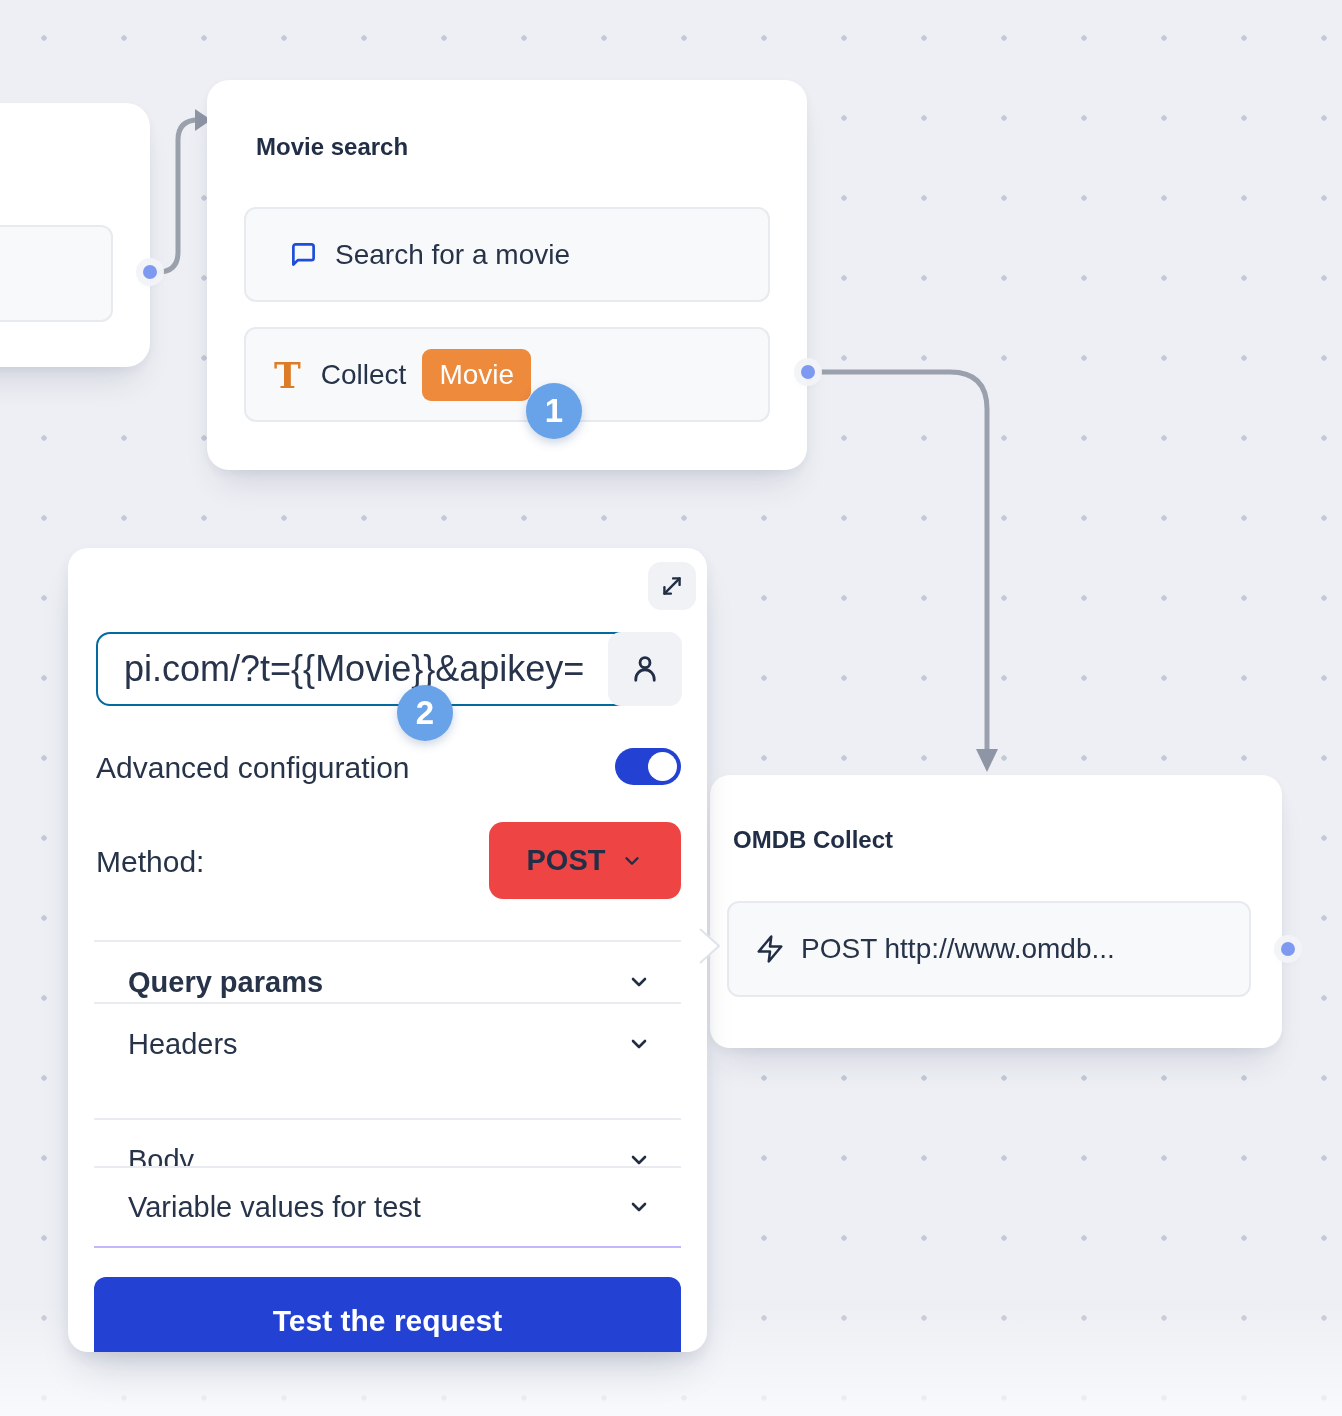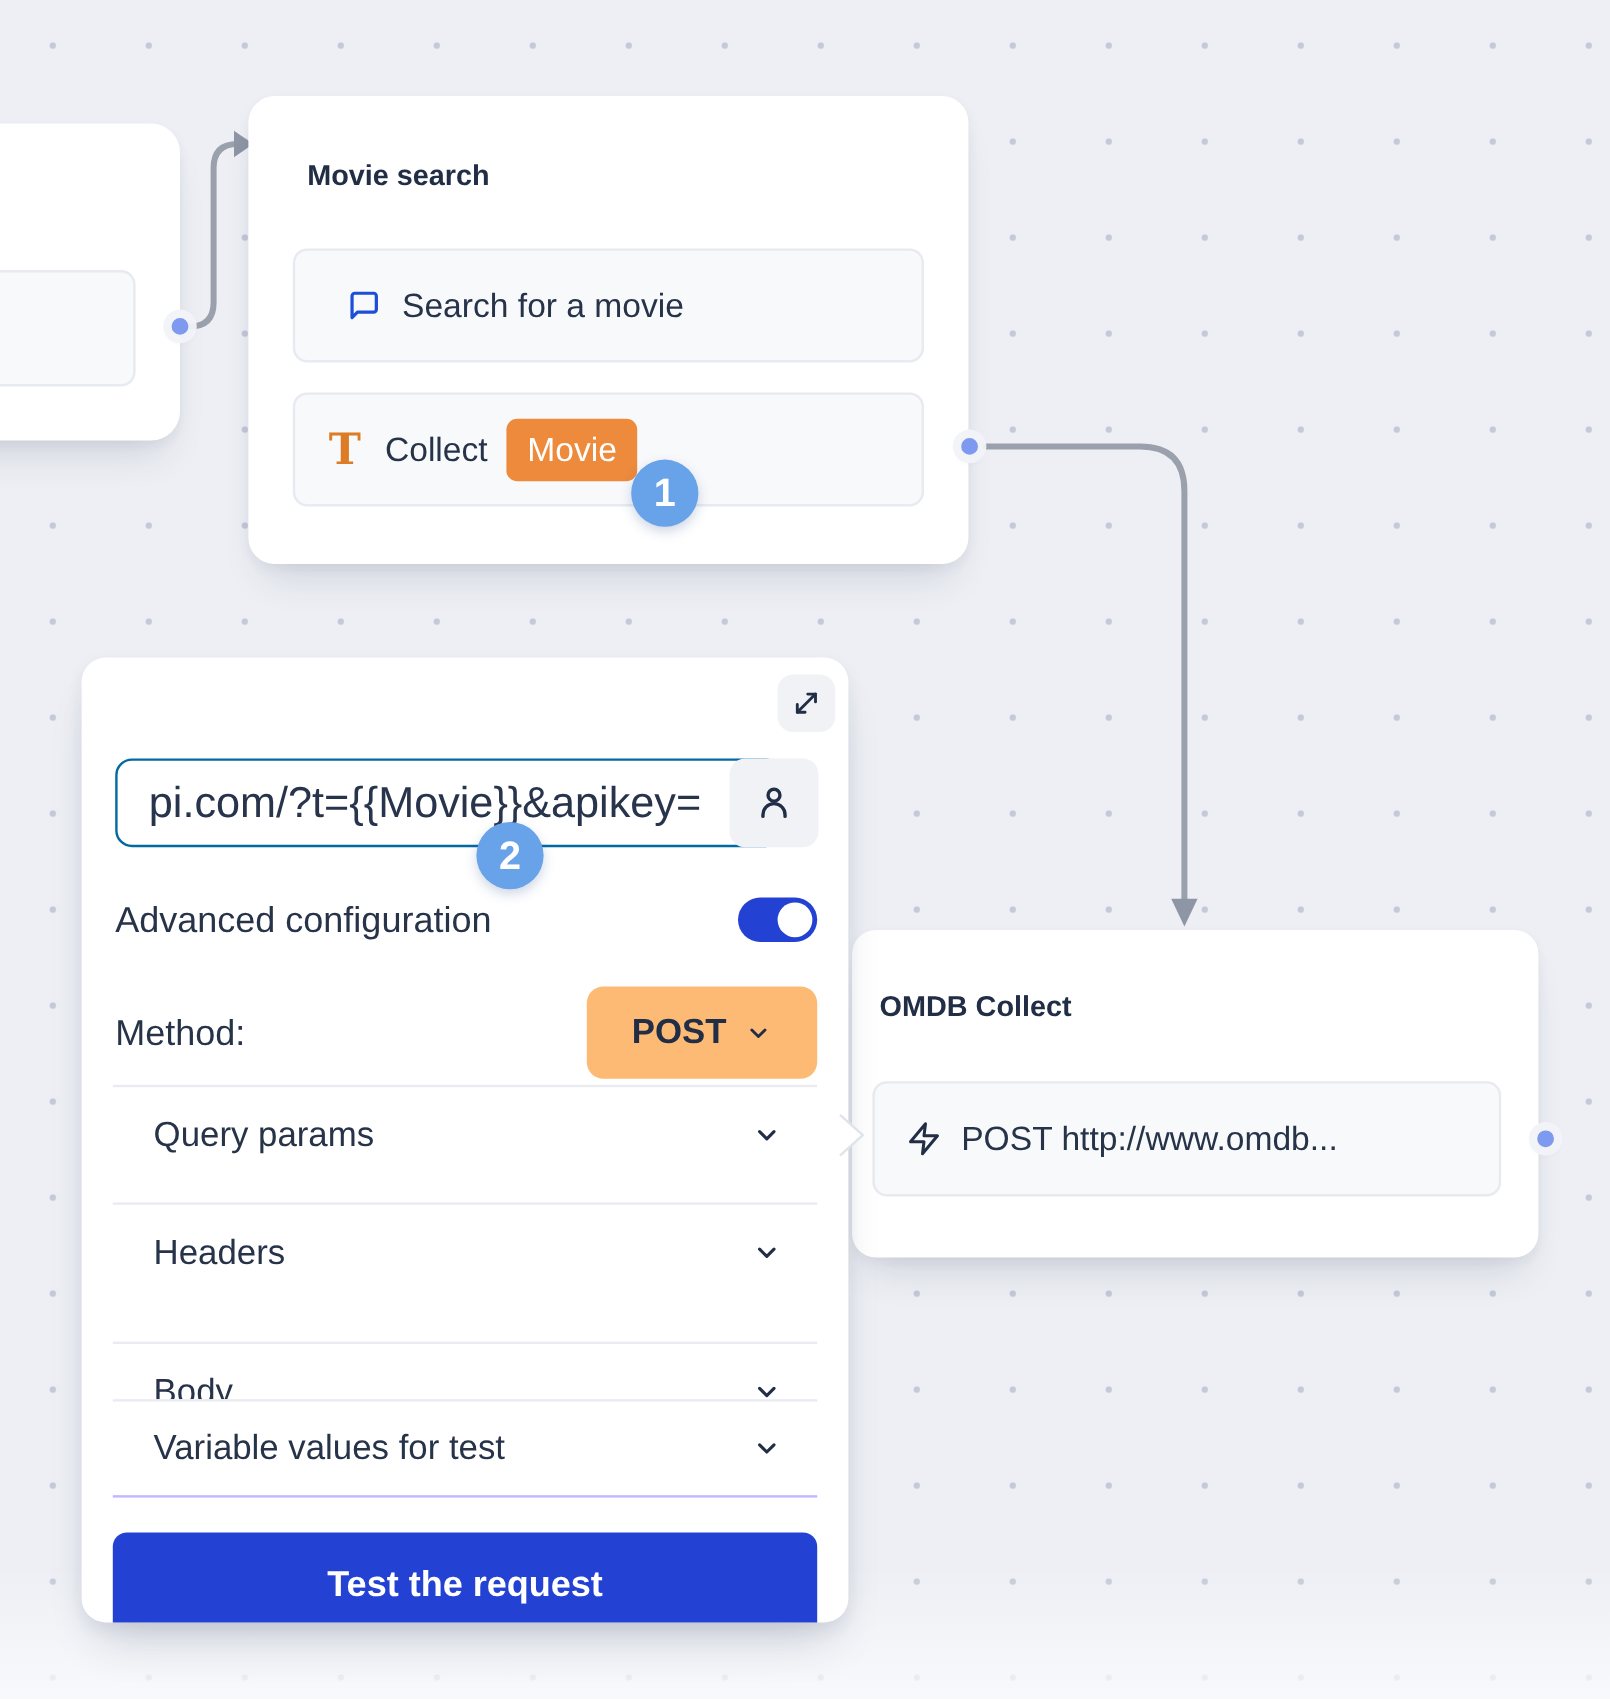--- a/index.html
+++ b/index.html
@@ -97,21 +97,21 @@
   .method-label{left:28px;top:292px;}
   .toggle{
     position:absolute;left:547px;top:200px;width:66px;height:37px;border-radius:19px;
     background:var(--primary_blue);cursor:pointer;
   }
   .toggle .knob{
     position:absolute;top:4px;right:4px;width:29px;height:29px;border-radius:50%;background:#fff;
   }
   .method-select{
     position:absolute;left:421px;top:274px;width:192px;height:77px;border:none;
-    background:#fdba74;border-radius:14px;cursor:pointer;
+    background:#ef4444;border-radius:14px;cursor:pointer;
     display:flex;align-items:center;justify-content:center;gap:16px;
     font-family:inherit;font-size:29px;font-weight:600;color:var(--title_navy);
   }
   .section-row{
     position:absolute;left:26px;width:587px;height:82px;
     border-top:2px solid #e9ebf0;
     display:flex;align-items:center;justify-content:space-between;
     padding:0 30px 0 34px;cursor:pointer;background:#fff;
   }
   .section-row.last{border-bottom:2px solid #c4b5fd;}
@@ -206,21 +206,21 @@
     </div>
 
     <span class="panel-label method-label">Method:</span>
     <button class="method-select">
       <span>POST</span>
       <svg width="22" height="22" viewBox="0 0 24 24" fill="none" stroke="#212e46" stroke-width="2.6" stroke-linecap="round" stroke-linejoin="round">
         <polyline points="6 9 12 15 18 9"></polyline>
       </svg>
     </button>
 
-    <div class="section-row" style="top:356px;">
+    <div class="section-row" style="top:392px;font-weight:bold;">
       <span class="section-label">Query params</span>
       <svg width="24" height="24" viewBox="0 0 24 24" fill="none" stroke="#212e46" stroke-width="2.6" stroke-linecap="round" stroke-linejoin="round">
         <polyline points="6 9 12 15 18 9"></polyline>
       </svg>
     </div>
     <div class="section-row" style="top:454px;">
       <span class="section-label">Headers</span>
       <svg width="24" height="24" viewBox="0 0 24 24" fill="none" stroke="#212e46" stroke-width="2.6" stroke-linecap="round" stroke-linejoin="round">
         <polyline points="6 9 12 15 18 9"></polyline>
       </svg>

